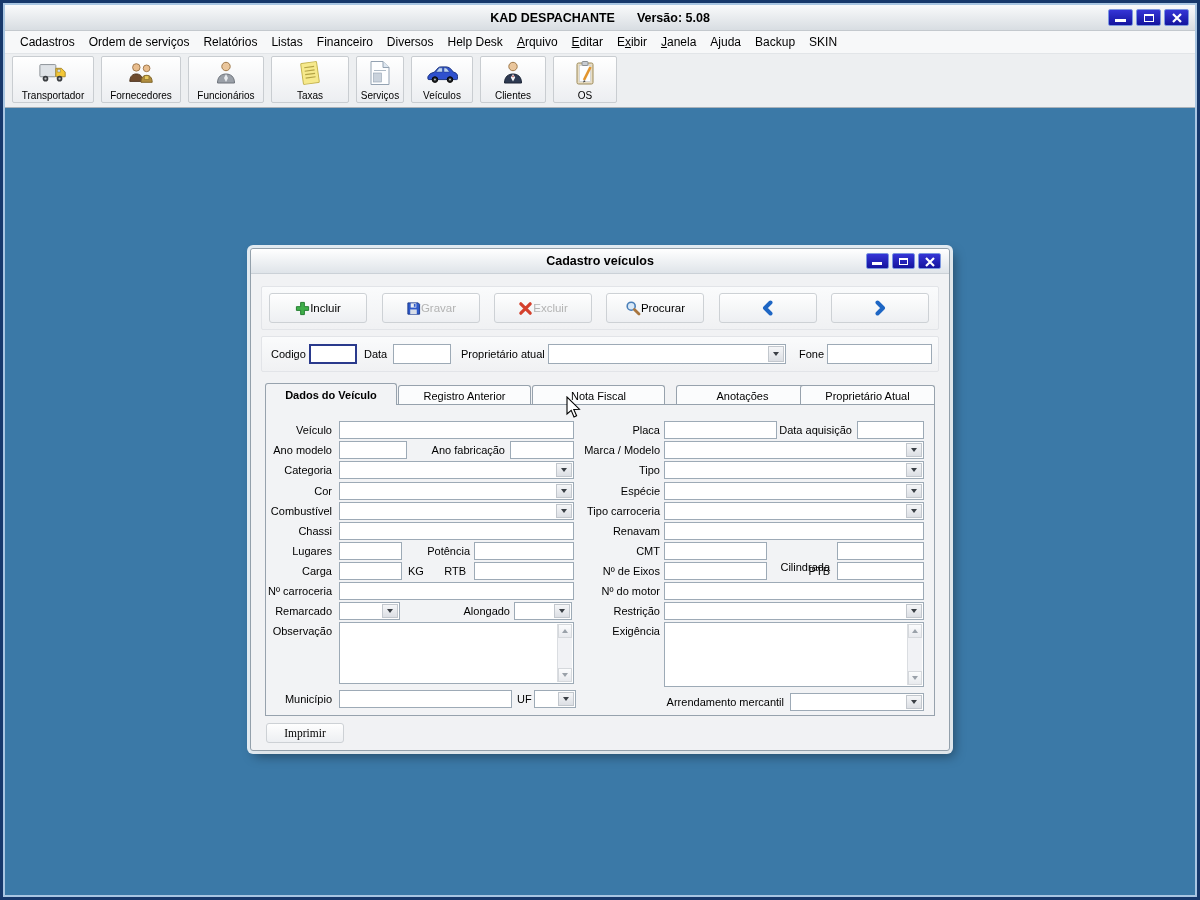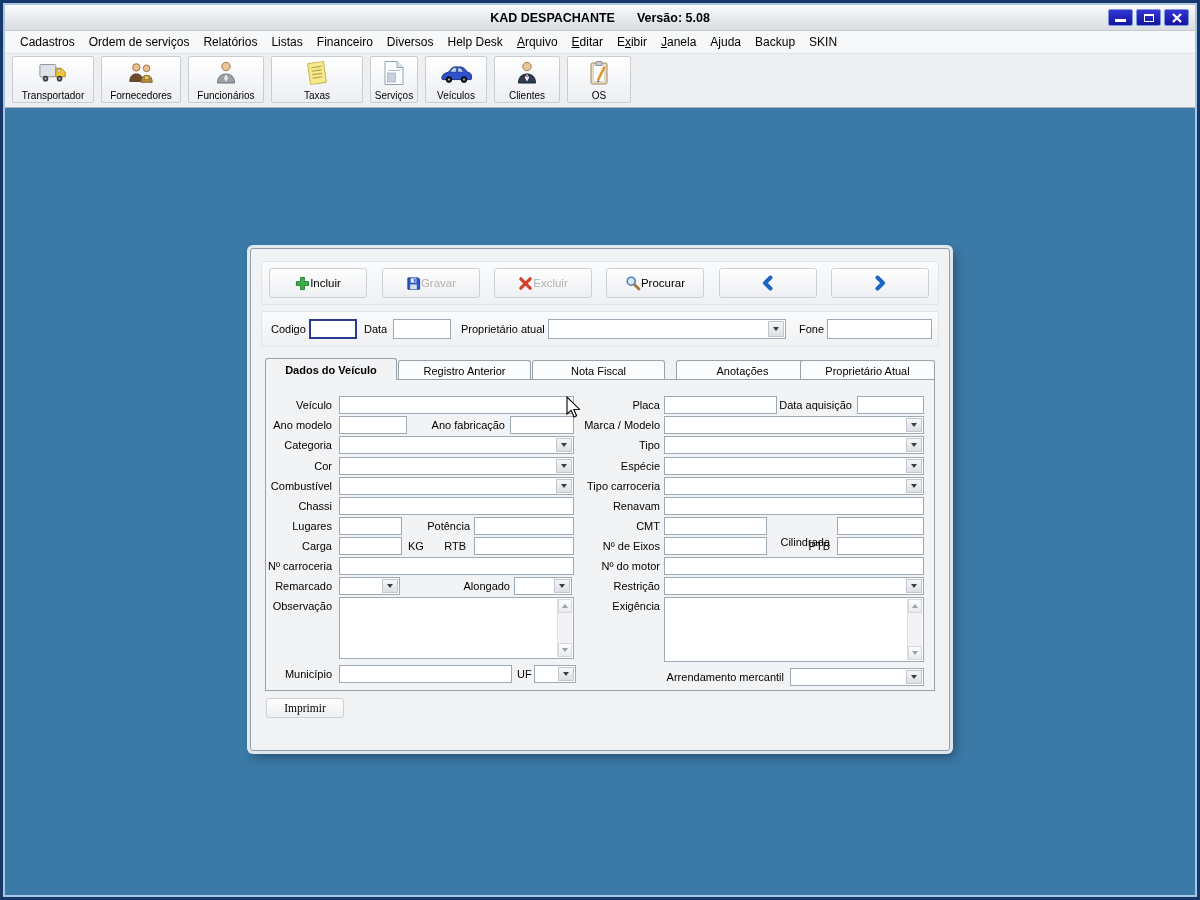--- a/index.html
+++ b/index.html
@@ -183,21 +183,21 @@
     <div class="tbtn" style="width:76px">
       <span class="ticon">
         <svg width="26" height="26" viewBox="0 0 26 26">
               <circle cx="13" cy="6.5" r="4.2" fill="#EAC69C" stroke="#A07A4C"></circle>
               <path d="M4.5 23 c0-6.5 4-9 8.5-9 s8.5 2.5 8.5 9 z" fill="#9AA0A8" stroke="#6E747C"></path>
               <path d="M13 14 l-2 4 2 4 2-4 z" fill="#E9ECEF"></path>
             </svg>
       </span>
       <span class="tlabel">Funcionários</span>
     </div>
-    <div class="tbtn" style="width:92px">
+    <div class="tbtn" style="width:78px">
       <span class="ticon">
         <svg width="26" height="26" viewBox="0 0 26 26">
               <g transform="rotate(-8 13 13)">
                 <rect x="5" y="2.5" width="16" height="21" rx="1" fill="#F6E98C" stroke="#C5B44E"></rect>
                 <path d="M8 7 h10 M8 10.5 h10 M8 14 h10 M8 17.5 h10" stroke="#B3A346" stroke-width="1.2"></path>
               </g>
             </svg>
       </span>
       <span class="tlabel">Taxas</span>
     </div>
@@ -246,20 +246,36 @@
               <path d="M12 20 l-1 2.6 2.6-1 z" fill="#3A3D40"></path>
             </svg>
       </span>
       <span class="tlabel">OS</span>
     </div>
   </div>
 
   <div class="desktop">
 
     <div class="dialog">
+      <div class="dlg-title">
+        <span class="t">Cadastro veículos</span>
+        <div class="dlg-winbtns">
+          <div class="wbtn">
+                <span class="min"></span>
+              </div>
+          <div class="wbtn">
+                <span class="max"></span>
+              </div>
+          <div class="wbtn">
+            <svg width="12" height="10" viewBox="0 0 12 10">
+                  <path d="M2 1 L10 9 M10 1 L2 9" stroke="#fff" stroke-width="2.2" fill="none"></path>
+                </svg>
+          </div>
+        </div>
+      </div>
 
       <div class="dlg-body">
 
         <div class="panelline" style="left:10px; right:10px; top:12px; height:44px"></div>
 
         <div class="dbtn" style="left:18px">
           <span class="dico">
                 <svg width="15" height="15" viewBox="0 0 16 16">
                   <path d="M6 1.5 h4 v4.5 h4.5 v4 H10 v4.5 H6 V10 H1.5 V6 H6 z" fill="#3FAE49" stroke="#1F7A2C"></path>
                 </svg>

